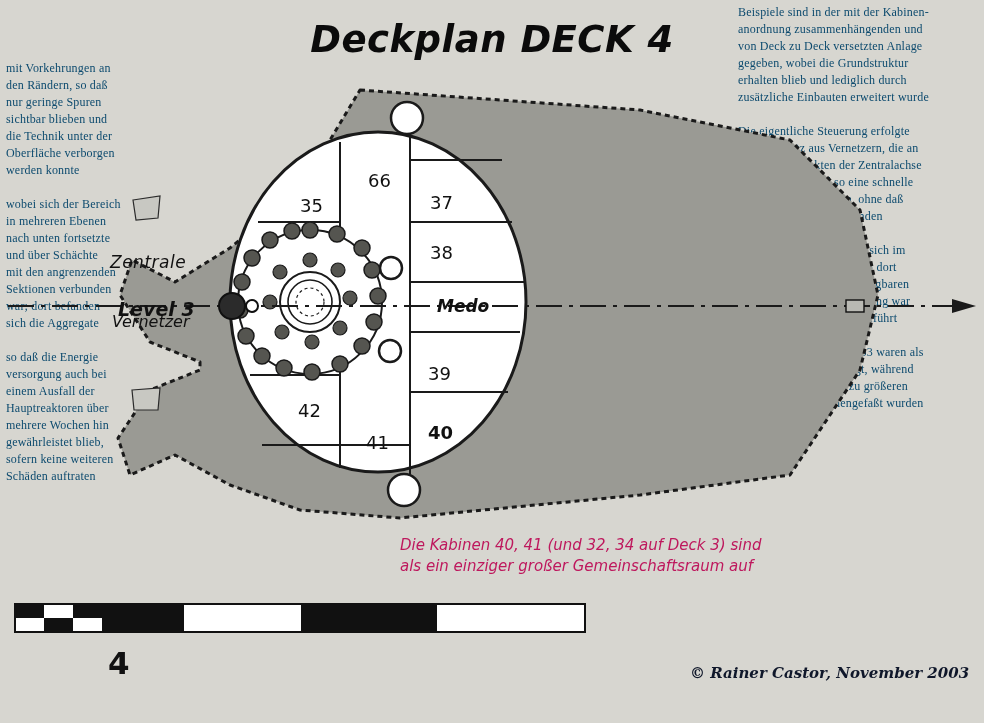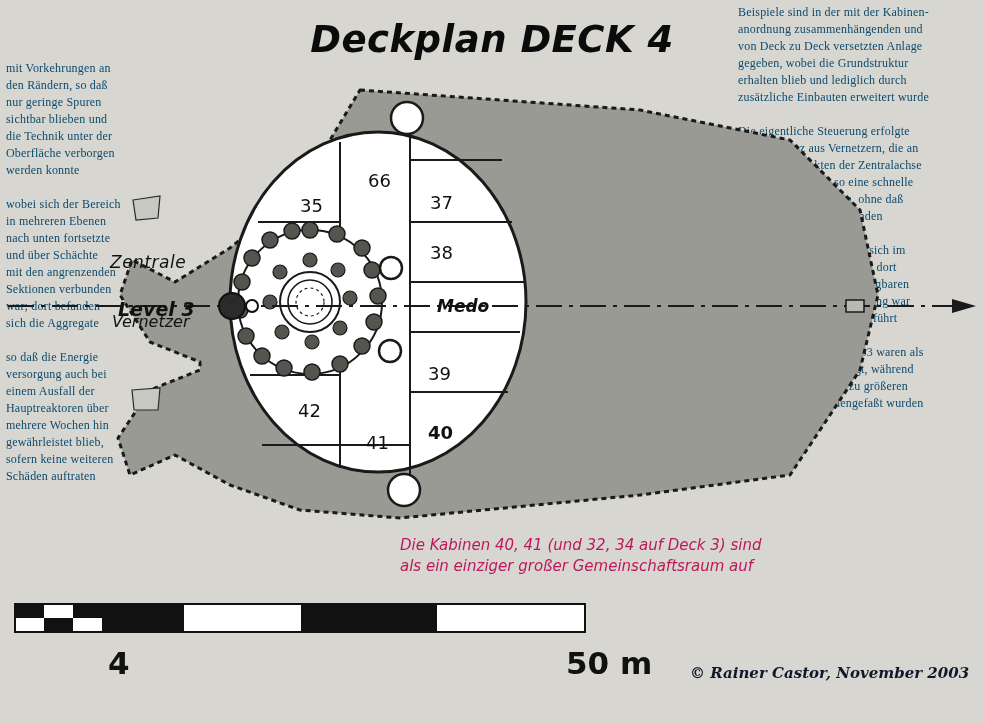--- a/index.html
+++ b/index.html
@@ -347,17 +347,16 @@
         <div class="c light" style="width:29px;background:#fff;"></div>
       </div>
     </div>
     <div class="seg dark" style="width:82px;"></div>
     <div class="seg light" style="width:117px;"></div>
     <div class="seg dark" style="width:136px;"></div>
     <div class="seg light" style="width:147px;"></div>
   </div>
 
   <div class="scale-num" id="scale-left">4</div>
-  <div class="scale-num" id="scale-right">50 m</div>
 
   <div id="copyright">© Rainer Castor, November 2003</div>
 
 </div>
 
 </body></html>

